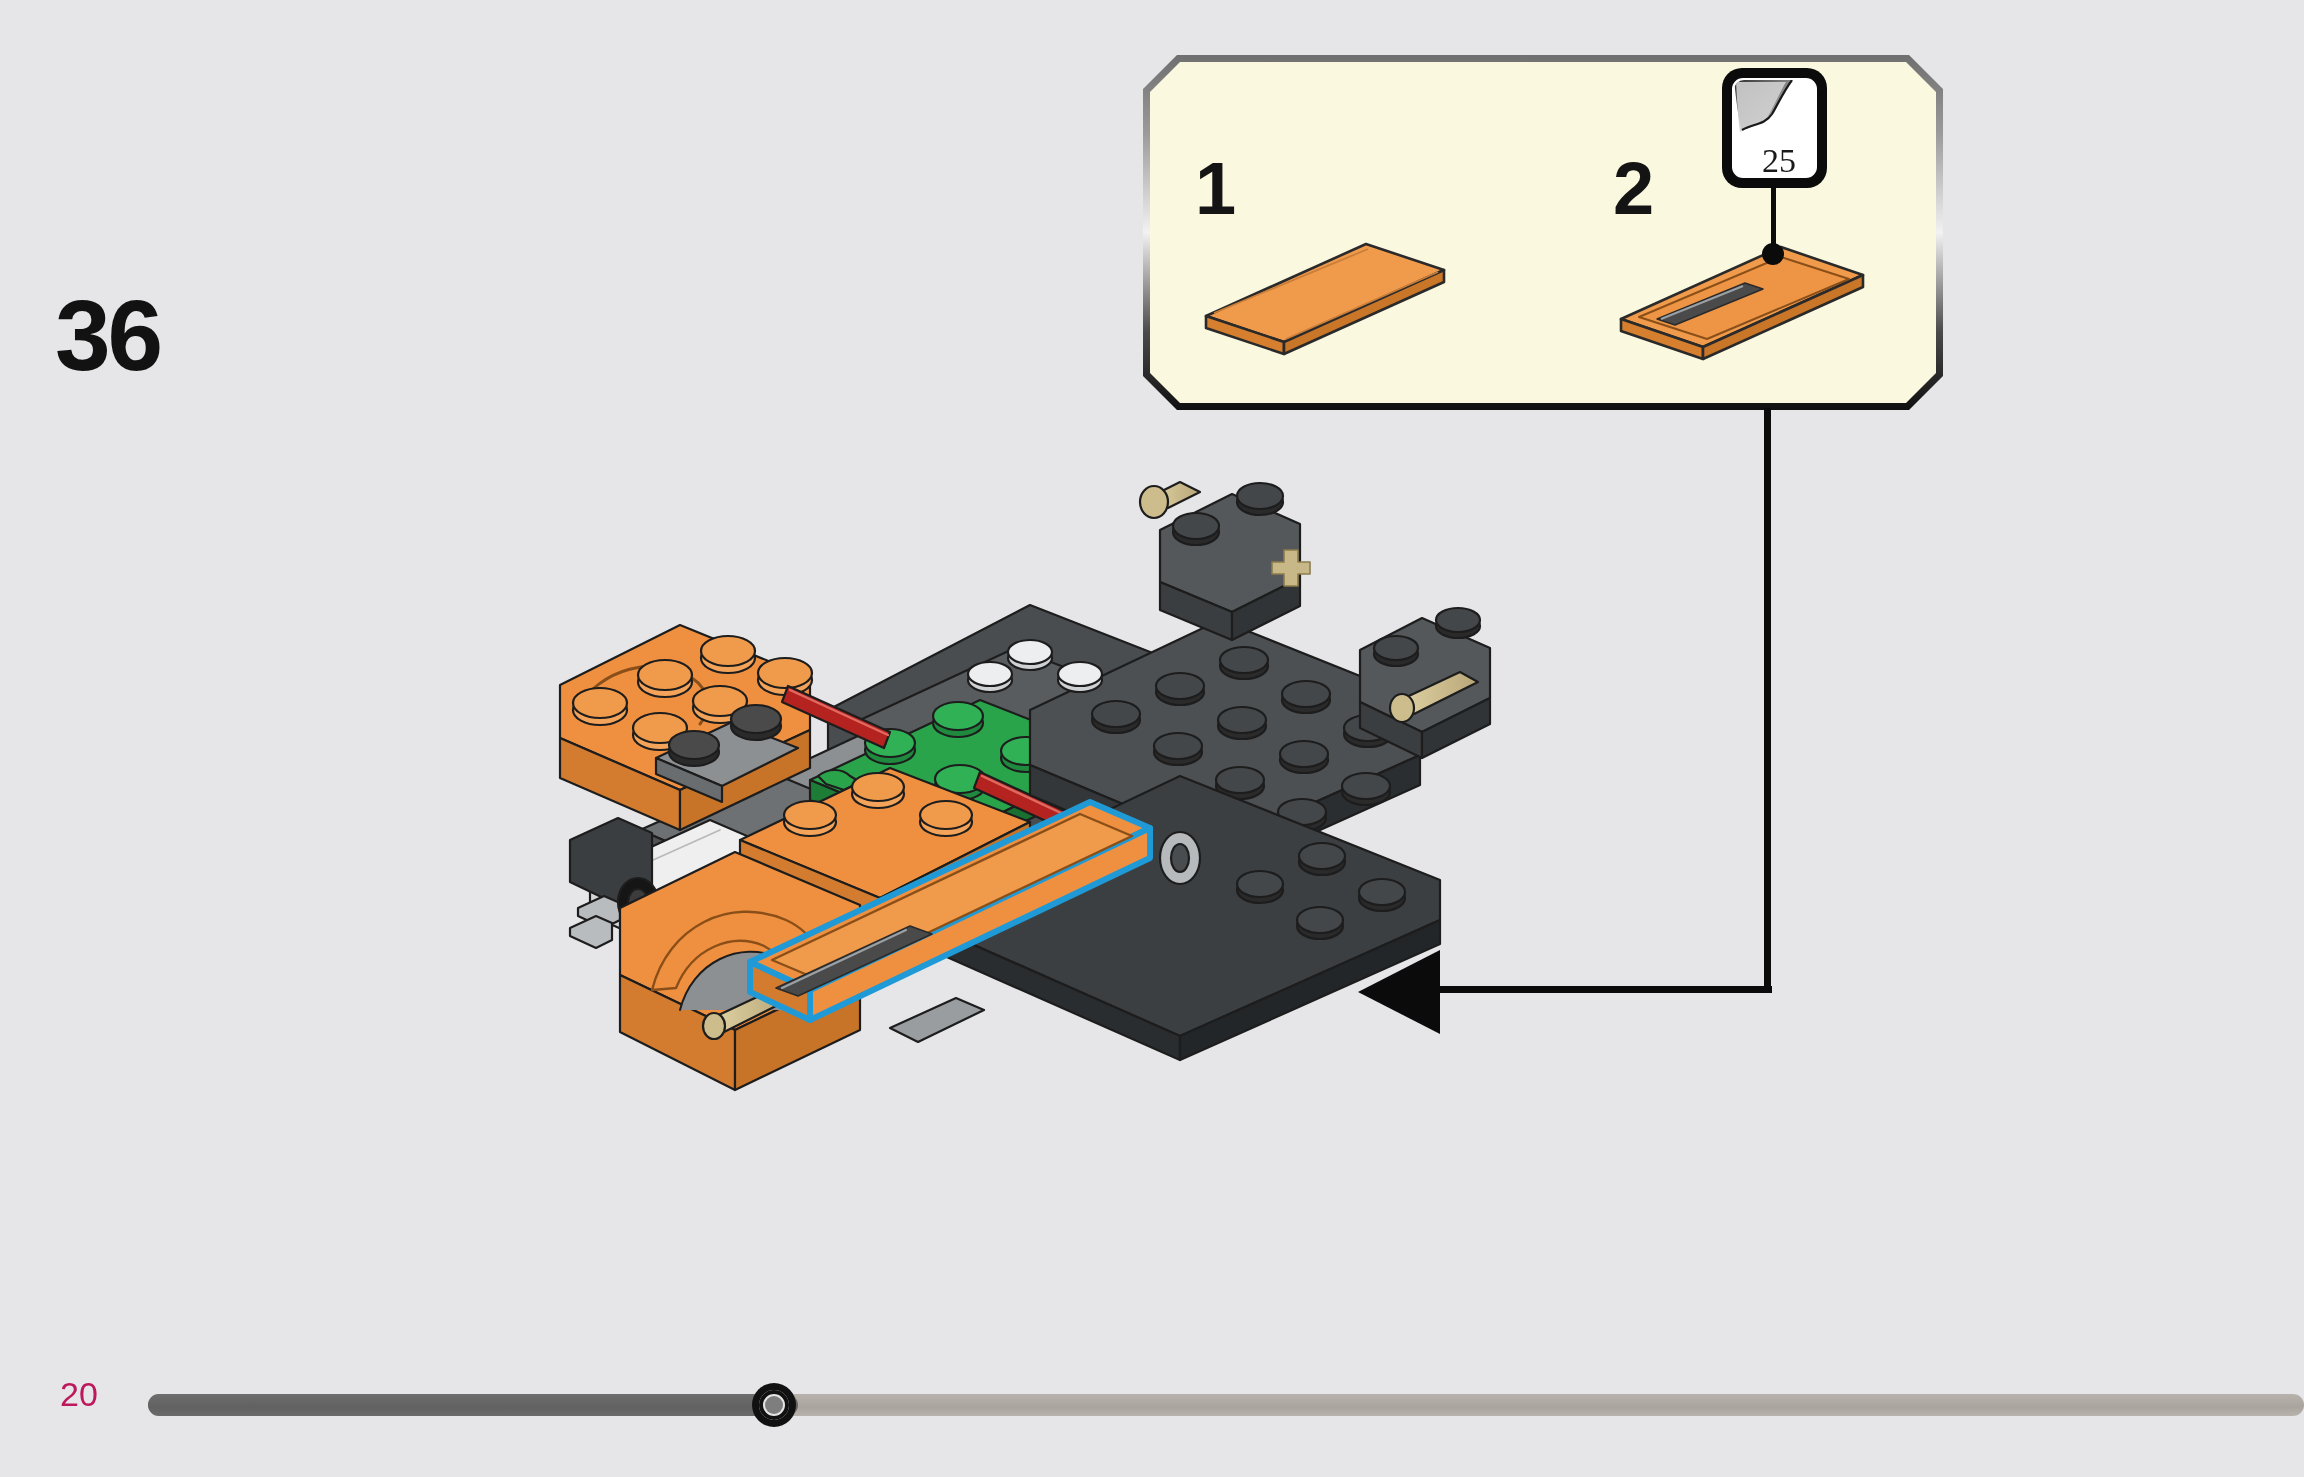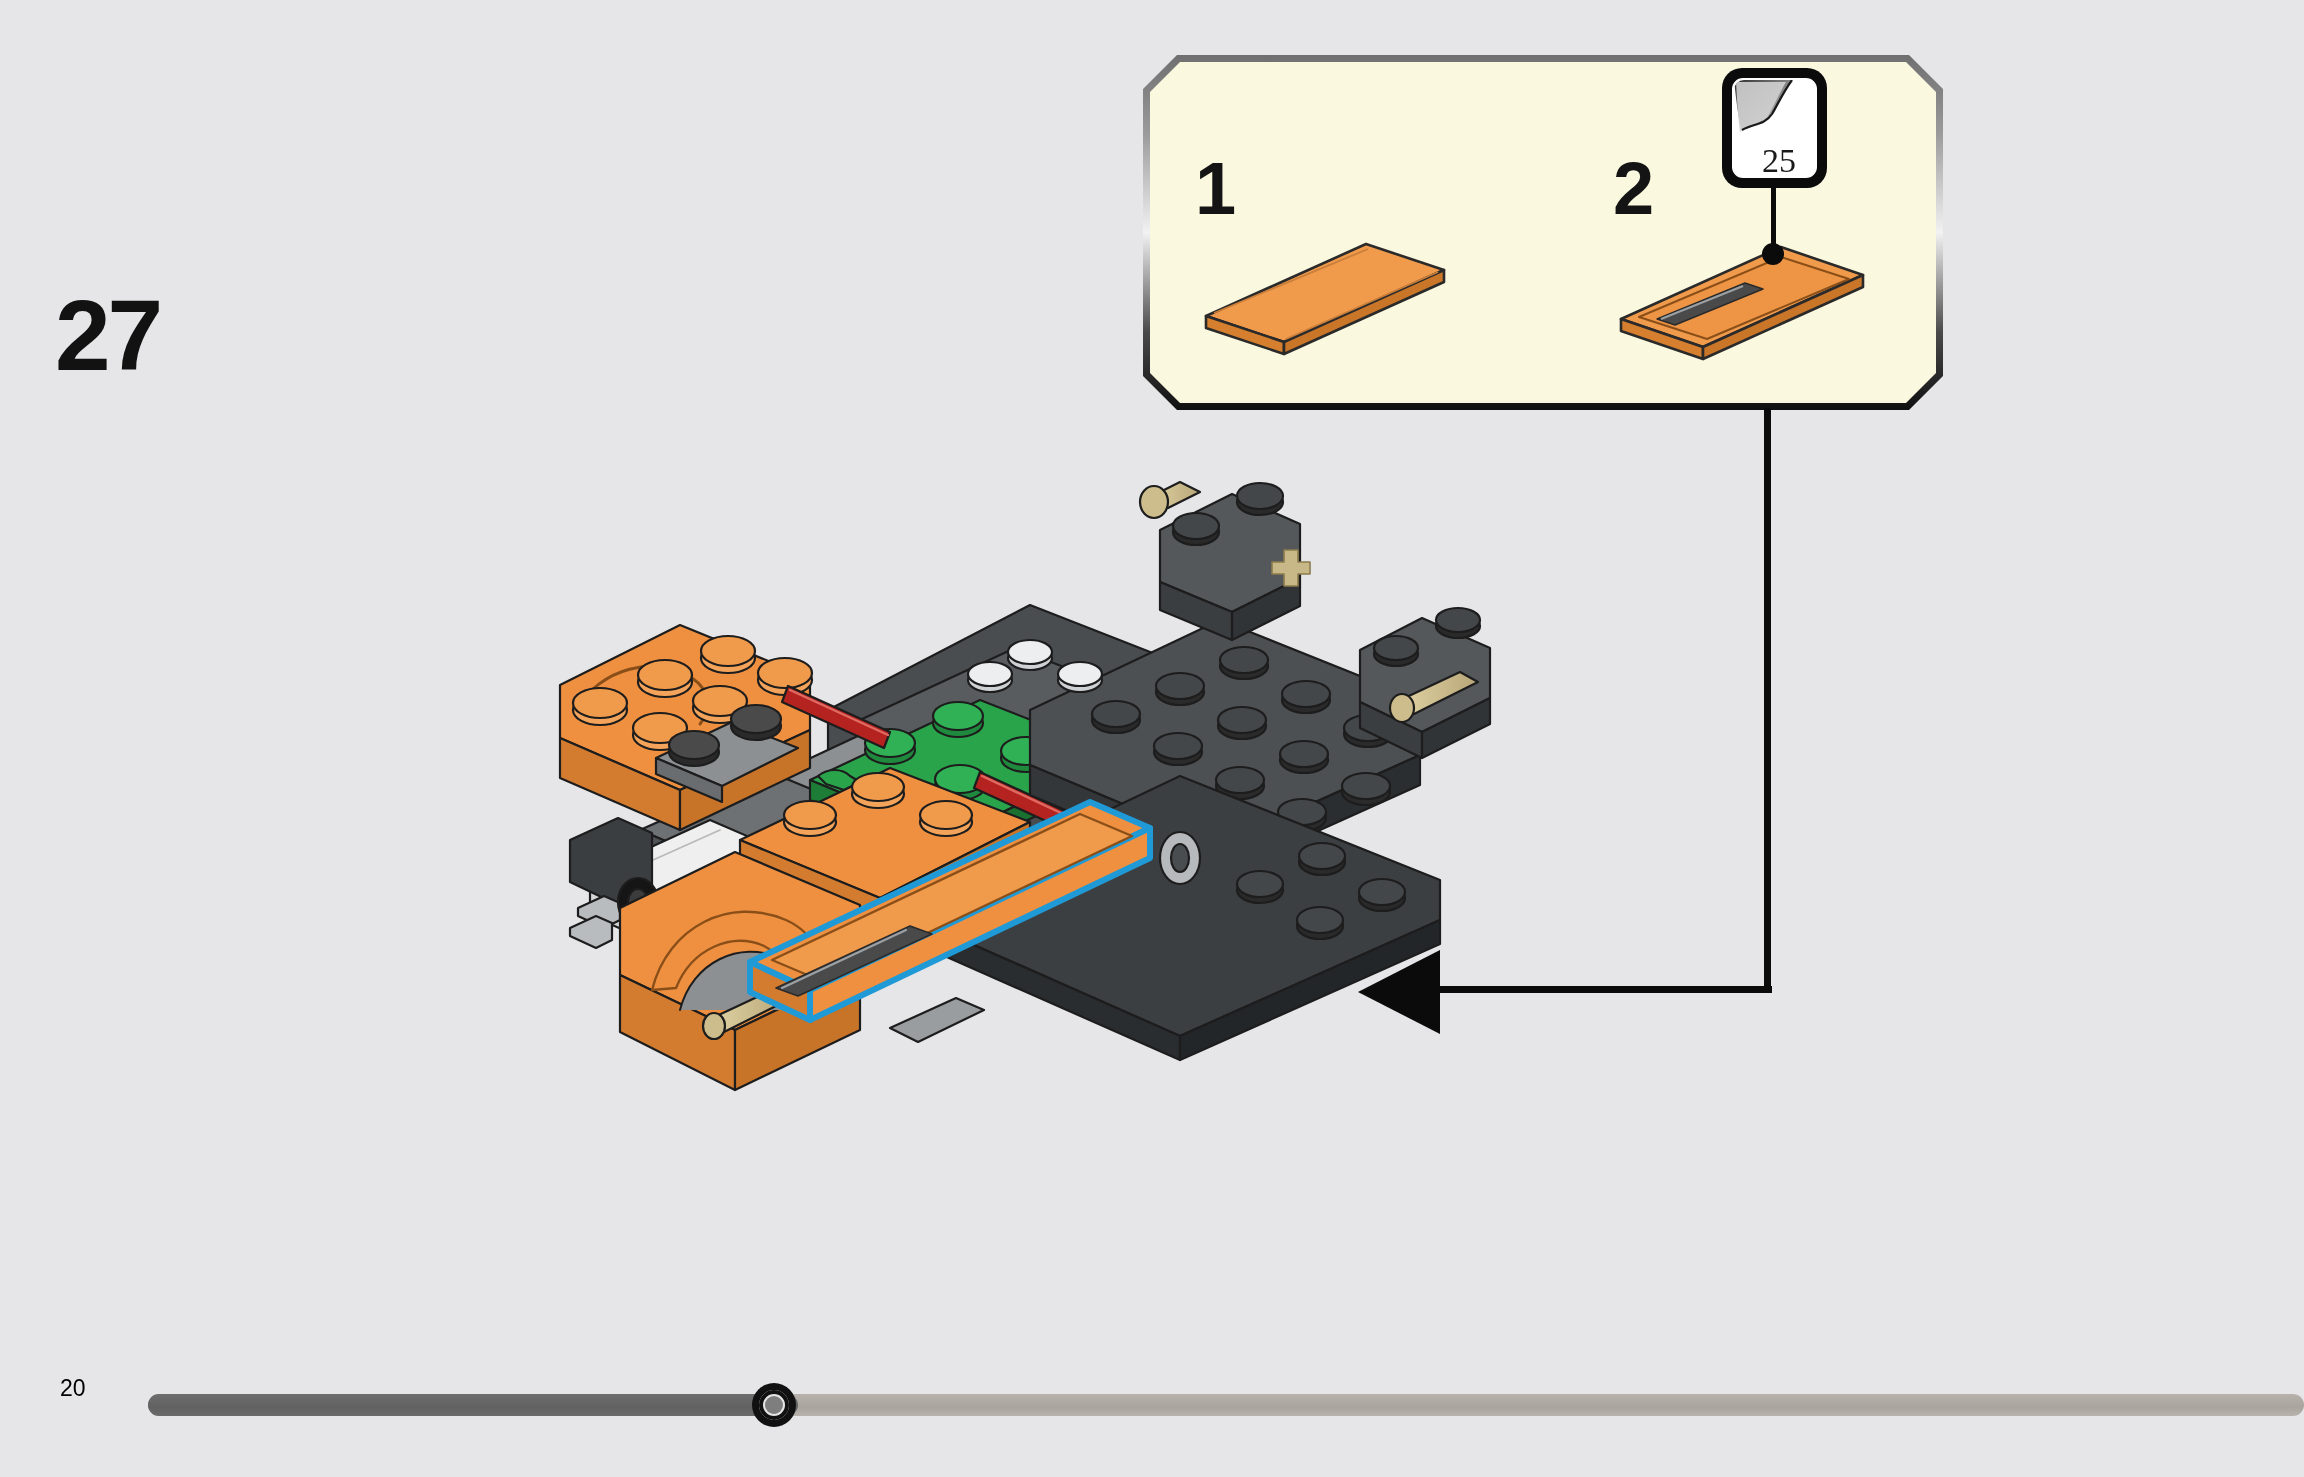--- a/index.html
+++ b/index.html
@@ -52,21 +52,21 @@
     position:absolute;
     font-size:74px;font-weight:bold;color:#141414;
     line-height:1;letter-spacing:-2px;
   }
   #substep-1-number{left:1195px;top:152px;}
   #substep-2-number{left:1613px;top:152px;}
 
   
   #page-number{
     position:absolute;left:60px;top:1375px;
-    font-size:23px;color:#000000;font-weight:normal;
+    font-size:34px;color:#be185d;font-weight:normal;
   }
   #progress-track{
     position:absolute;left:148px;top:1394px;width:2156px;height:22px;
     border-radius:11px;
     background:linear-gradient(180deg,#b8b2ac 0%,#aaa49e 60%,#b9b3ad 100%);
   }
   #progress-fill{
     position:absolute;left:0;top:0;height:22px;width:650px;
     border-radius:11px;
     background:linear-gradient(180deg,#6e6e6e 0%,#616161 60%,#6b6b6b 100%);
@@ -139,21 +139,21 @@
   
   .art{position:absolute;}
   svg{display:block;overflow:visible;}
 </style>
 </head>
 <body>
 
 <div class="page">
 
 
-  <div id="step-number">27</div>
+  <div id="step-number">36</div>
 
   <div class="octa" id="callout-box">
     <div class="outer"></div>
     <div class="inner"></div>
 
     <div class="art" style="left:55px;top:175px;">
       <svg width="260" height="115" viewBox="0 0 260 115">
         <g stroke="#2a2a2a" stroke-width="2.6" stroke-linejoin="round">
           <polygon points="8,86 168,14 246,40 86,112" fill="#f09a4b"></polygon>
           <polygon points="8,86 86,112 86,124 8,98" fill="#d6802f"></polygon>

